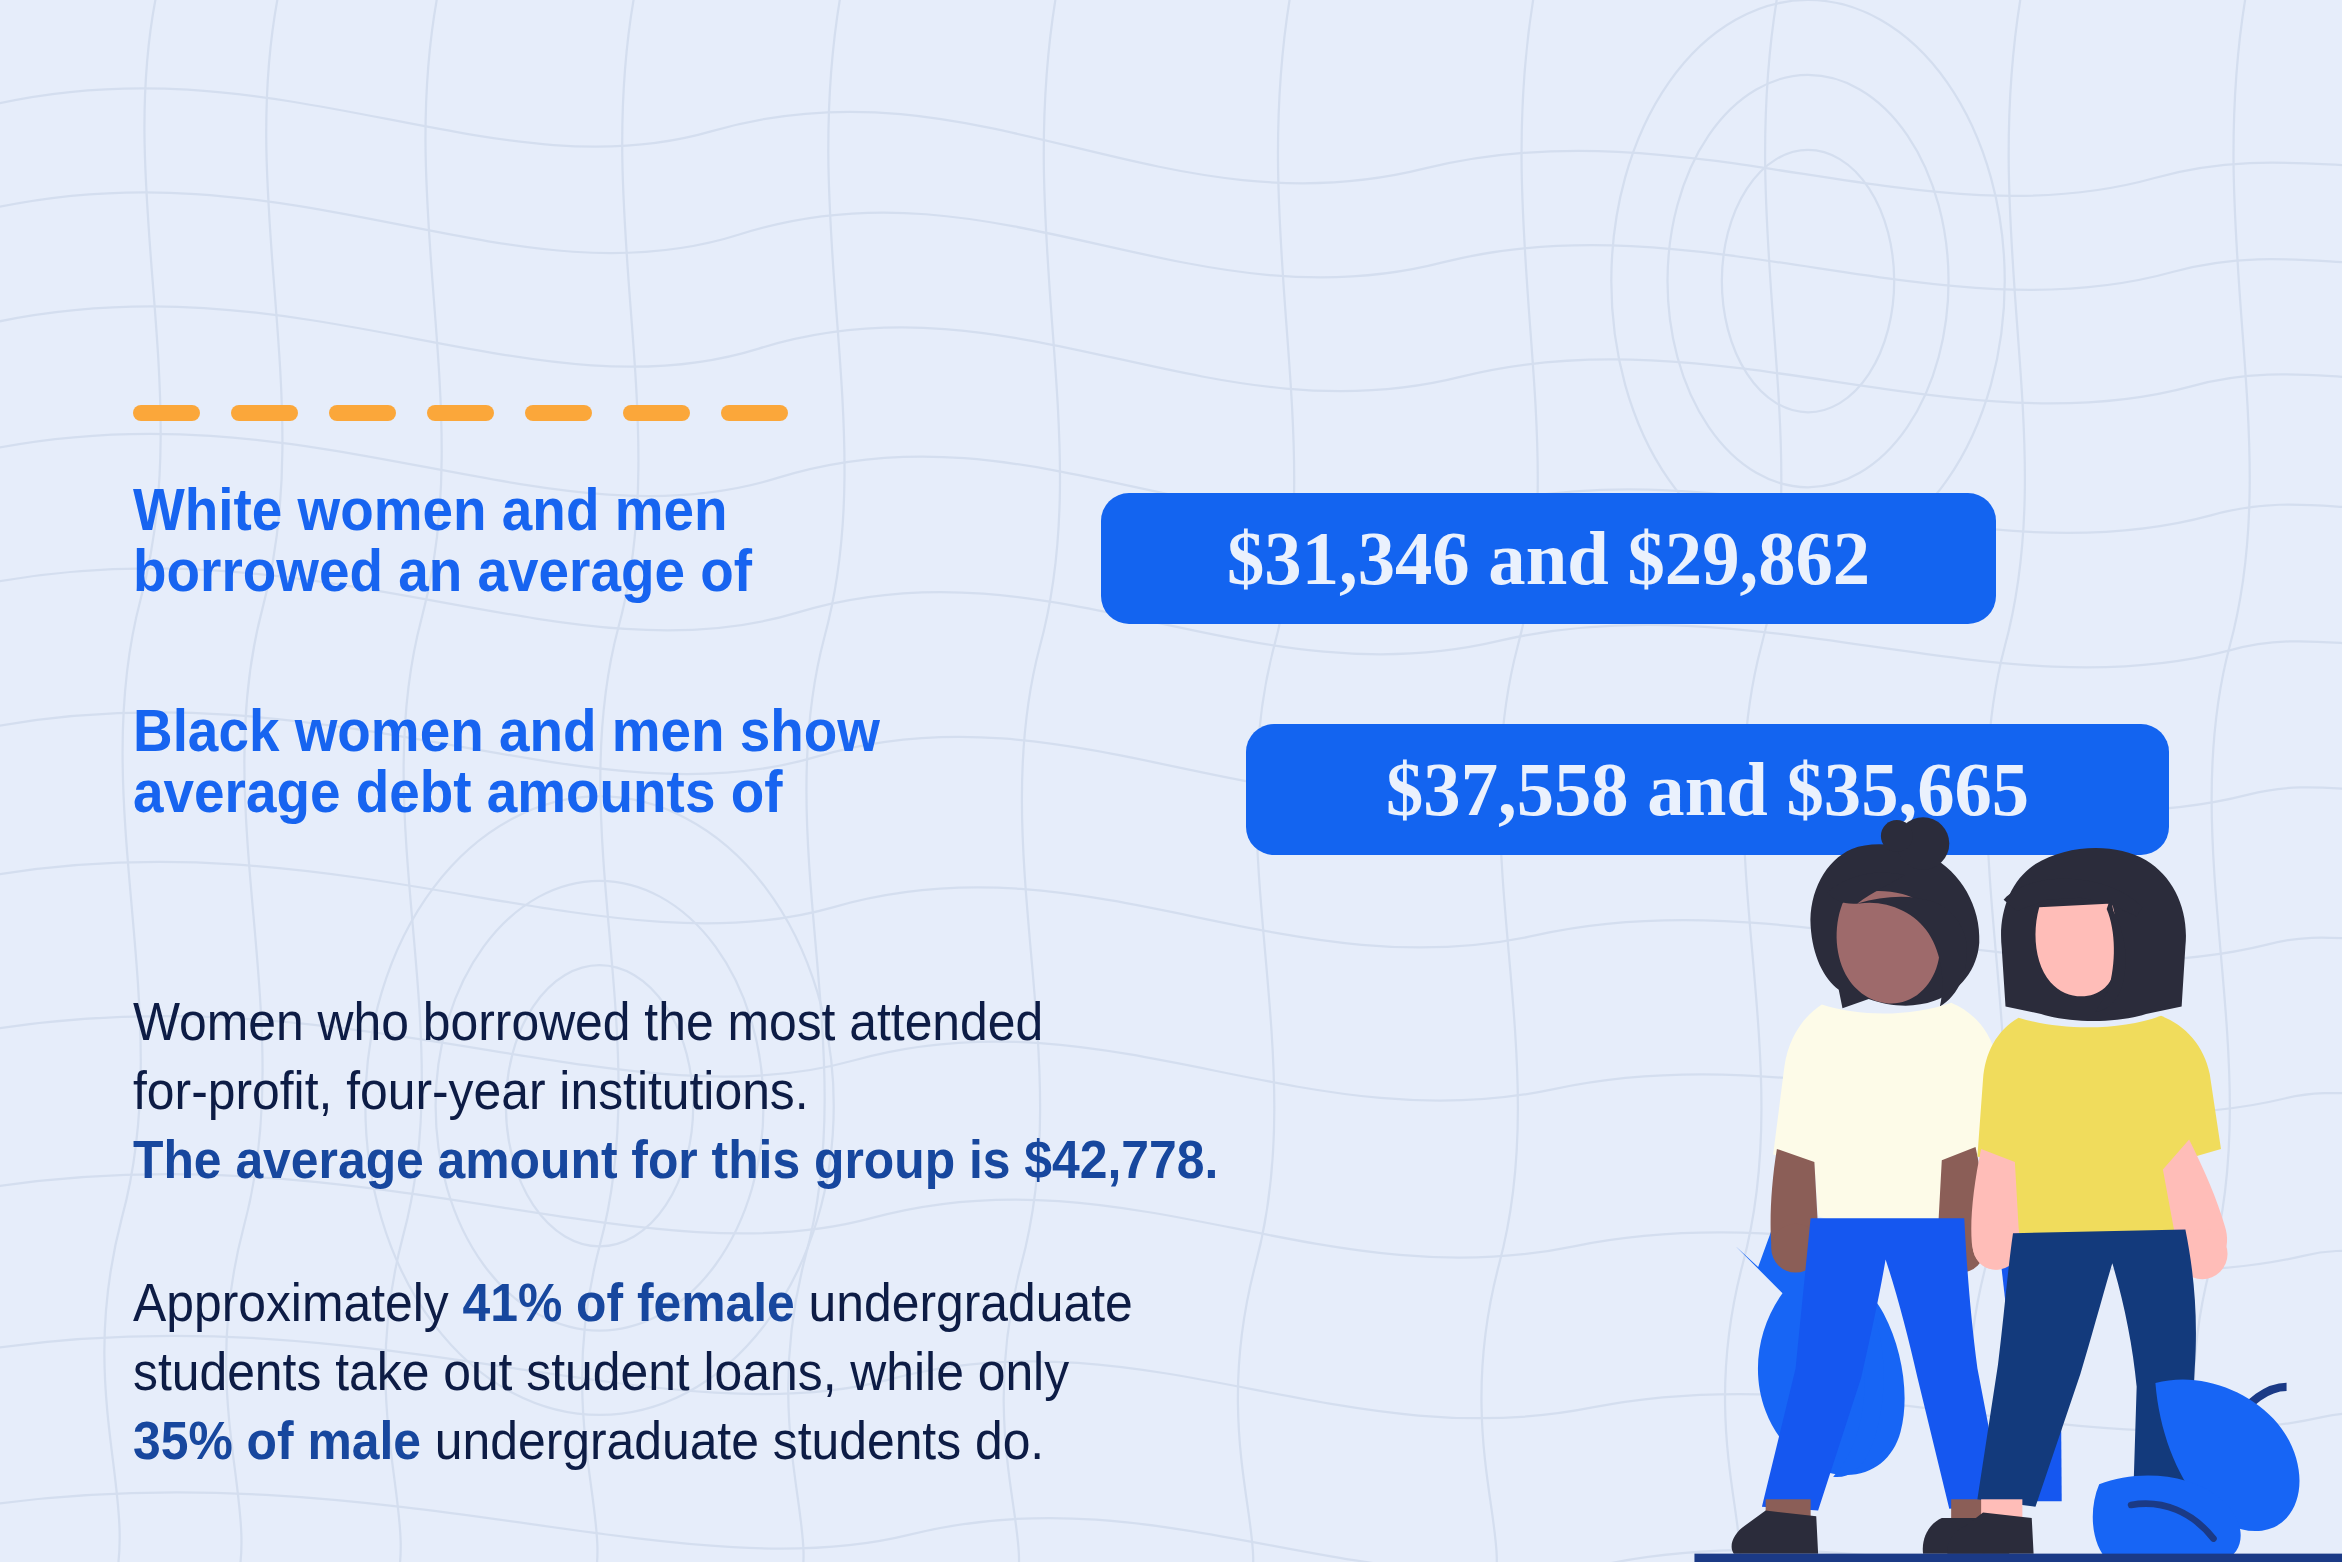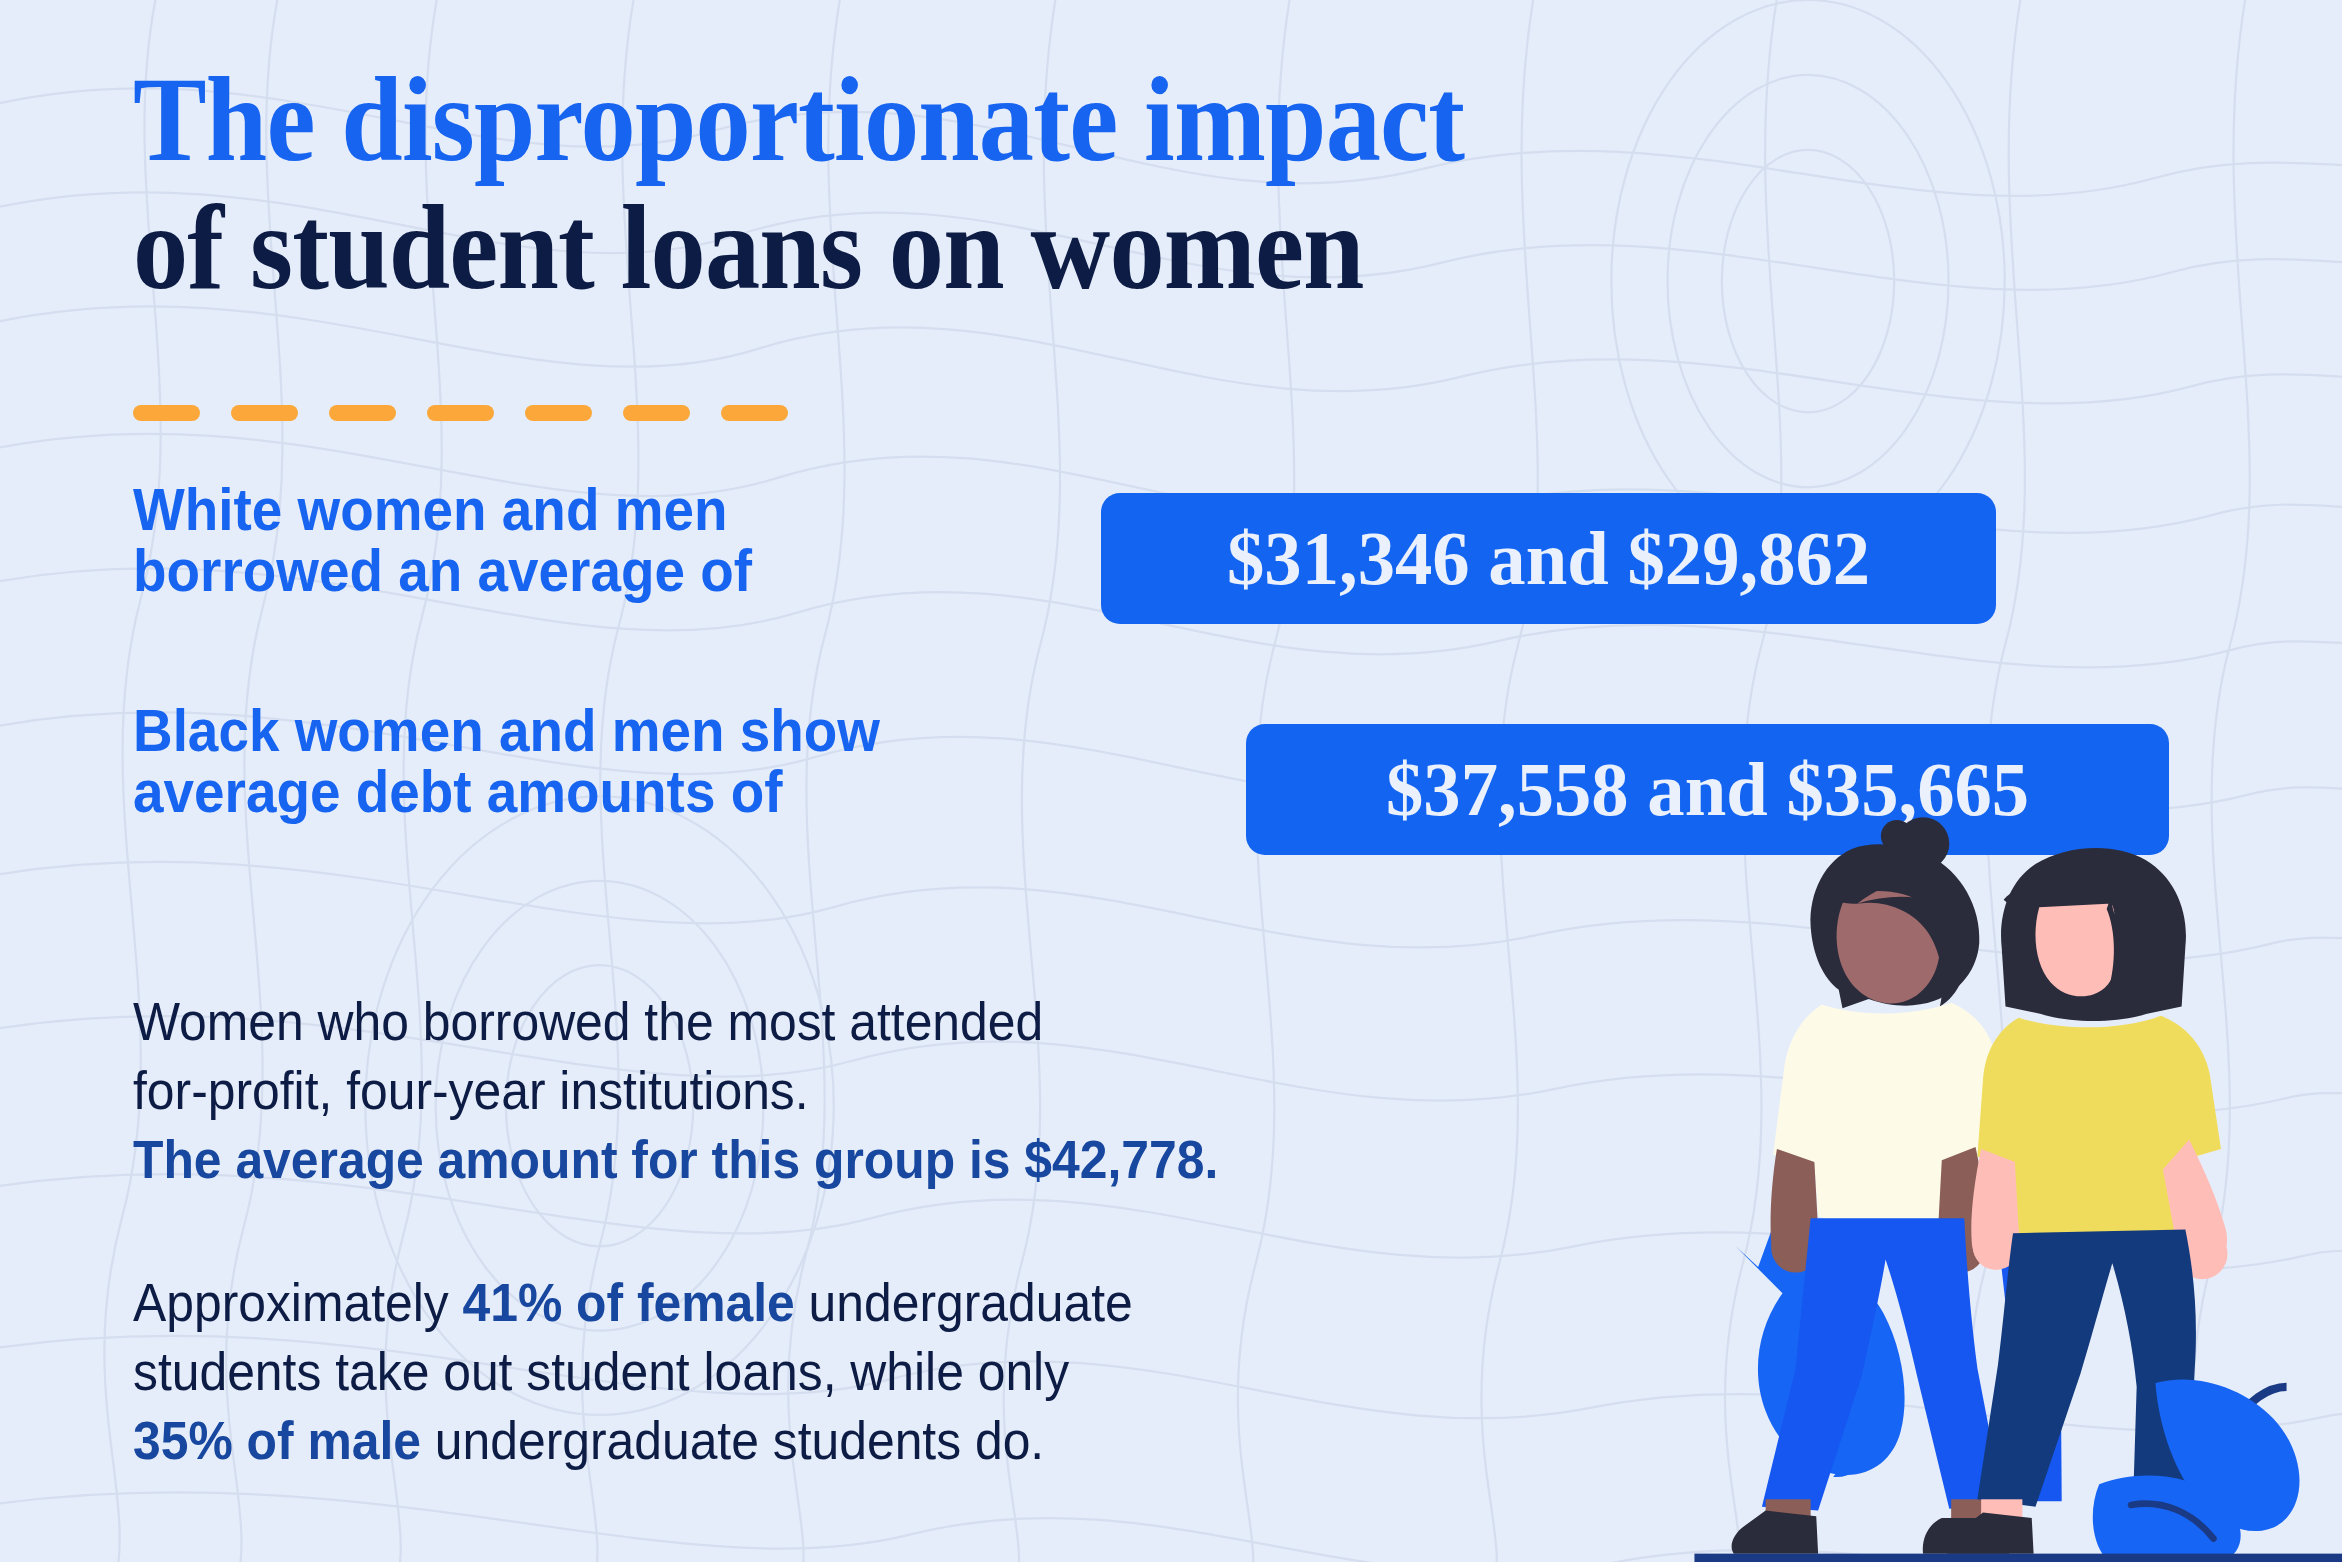--- a/index.html
+++ b/index.html
@@ -70,21 +70,21 @@
     color:#1764f0;
     transform:scaleX(0.93);
     transform-origin:left top;
     white-space:pre-line;
     position:absolute;
     left:0; top:0;
   }
   .stat-pill {
     position:absolute;
     background:#1364f0;
-    border-radius:19px;
+    border-radius:28px;
     display:flex;
     align-items:center;
     justify-content:center;
     padding:0 32px;
   }
   #stat-pill-1 { left:968px; top:13px; width:895px; height:131px; }
   #stat-pill-2 { left:1113px; top:23px; width:923px; height:131px; }
 
   .stat-value {
     font-family:"Liberation Serif", serif;
@@ -154,24 +154,20 @@
     <ellipse cx="1930" cy="300" rx="150" ry="220"></ellipse>
     <ellipse cx="1930" cy="300" rx="92" ry="140"></ellipse>
     <ellipse cx="640" cy="1180" rx="250" ry="330"></ellipse>
     <ellipse cx="640" cy="1180" rx="175" ry="240"></ellipse>
     <ellipse cx="640" cy="1180" rx="100" ry="150"></ellipse>
   </g>
 </svg>
 
 <div id="stage">
 
-  <div id="title-block">
-    <div class="title-line" id="title-line-1">The disproportionate impact</div>
-    <div class="title-line" id="title-line-2">of student loans on women</div>
-  </div>
 
   <div id="divider-dashes">
     <span class="dash"></span>
     <span class="dash"></span>
     <span class="dash"></span>
     <span class="dash"></span>
     <span class="dash"></span>
     <span class="dash"></span>
     <span class="dash"></span>
   </div>

